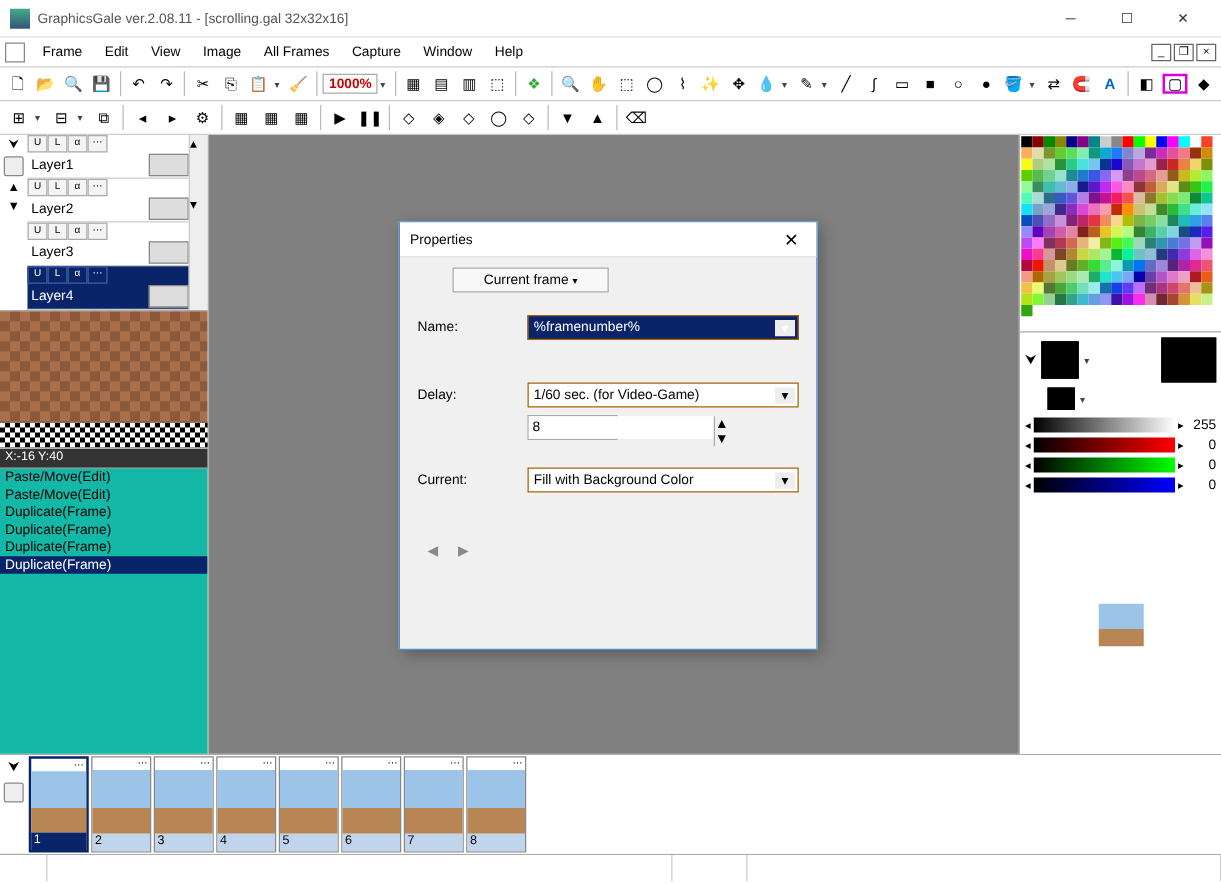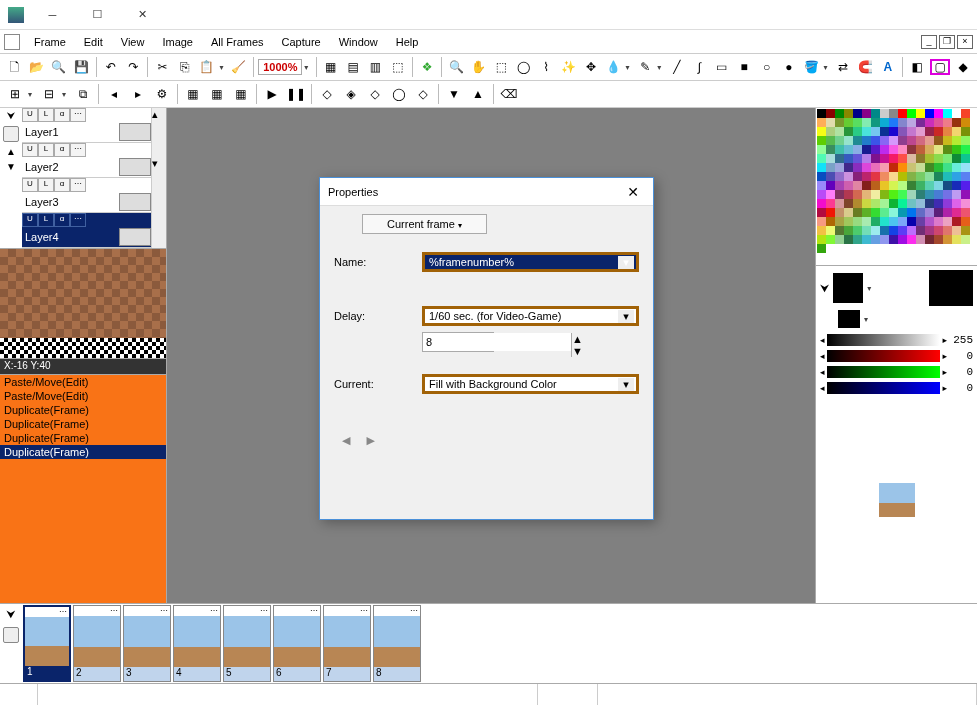--- a/index.html
+++ b/index.html
@@ -40,36 +40,36 @@
 .layer-row { display: flex; align-items: center; height: 20px; }
 .layer-row .nm { flex: 1; padding-left: 3px; }
 .layer-row .thumb { width: 32px; height: 18px; background: #ddd; border: 1px solid #888; }
 .layer.sel { background: #0a246a; color: #fff; }
 .layer.sel .layer-btns span { background: #0a246a; color: #fff; border-color: #4060a0; }
 .layer-scroll { width: 15px; background: #eee; border-left: 1px solid #ccc; }
 
 .preview { height: 110px; background: repeating-conic-gradient(#8b5a3c 0 25%, #a86f4a 0 50%) 0 0/16px 16px; border-bottom: 1px solid #aaa; position: relative; }
 .preview-checker { position: absolute; bottom: 0; left: 0; right: 0; height: 20px; background: repeating-conic-gradient(#000 0 25%, #fff 0 50%) 0 0/8px 8px; }
 .coord { height: 16px; background: #333; color: #fff; padding: 1px 4px; font-size: 10px; border-bottom: 1px solid #aaa; }
-.history { flex: 1; background: #f97316; overflow: hidden; }
+.history { flex: 1; background: #14b8a6; overflow: hidden; }
 .history div { padding: 1px 4px; }
 .history .sel { background: #0a246a; color: #fff; }
 
 .canvas { flex: 1; background: #808080; position: relative; }
 
 .rightcol { width: 162px; display: flex; flex-direction: column; border-left: 1px solid #aaa; }
 .palette { height: 158px; display: flex; flex-wrap: wrap; align-content: flex-start; border-bottom: 1px solid #aaa; padding: 1px; }
 .palette div { width: 9px; height: 9px; }
 .swatchrow { display: flex; align-items: center; padding: 4px; gap: 4px; }
 .swatch { width: 30px; height: 30px; border: 1px solid #000; }
 .swatch.big { width: 44px; height: 36px; background: #000; position: relative; }
 .gradbar { display: flex; align-items: center; padding: 2px 4px; gap: 2px; }
 .gradbar .grad { flex: 1; height: 12px; background: linear-gradient(to right, #000, #fff); }
 .gradbar .tri { font-size: 9px; }
-.gradbar .val { width: 24px; text-align: right; font-family: Liberation Mono, monospace; }
+.gradbar .val { width: 24px; text-align: right; }
 .rgbgrads .grad.r { background: linear-gradient(to right, #000, #f00); }
 .rgbgrads .grad.g { background: linear-gradient(to right, #000, #0f0); }
 .rgbgrads .grad.b { background: linear-gradient(to right, #000, #00f); }
 .tabs { display: flex; padding: 2px 4px; gap: 2px; }
 .tabs span { border: 1px solid #888; padding: 1px 6px; }
 .tabs .act { background: #eee; }
 .thumbview { flex: 1; background: #fff; display: flex; align-items: center; justify-content: center; }
 .thumbview .t { width: 36px; height: 34px; background: linear-gradient(#9bc4e8 60%, #b88654 60%); }
 
 
@@ -91,40 +91,41 @@
 
 
 .dialog { position: absolute; left: 319px; top: 177px; width: 335px; height: 343px; background: #f0f0f0; border: 1px solid #4a90d9; box-shadow: 3px 3px 12px rgba(0,0,0,0.3); }
 .dlg-title { height: 28px; display: flex; align-items: center; padding: 0 8px; background: #fff; border-bottom: 1px solid #ddd; }
 .dlg-title .t { flex: 1; }
 .dlg-title .x { font-size: 14px; padding: 2px 6px; }
 .dlg-body { padding: 8px 14px; }
 .dlg-tab { border: 1px solid #aaa; padding: 3px 24px; margin-left: 28px; display: inline-block; background: #f8f8f8; }
 .dlg-row { display: flex; align-items: center; margin-top: 18px; }
 .dlg-row .lbl { width: 88px; }
-.dlg-combo { flex: 1; border: 3px solid #a16207; height: 20px; display: flex; align-items: center; padding: 0 4px; background: #fff; position: relative; }
+.dlg-combo { flex: 1; border: 1px solid #a16207; height: 20px; display: flex; align-items: center; padding: 0 4px; background: #fff; position: relative; }
 .dlg-combo .dd { position: absolute; right: 2px; width: 16px; text-align: center; background: #eee; }
 .dlg-combo.sel { background: #0a246a; color: #fff; }
 .dlg-chk { width: 13px; height: 13px; border: 1px solid #888; margin-right: 6px; }
 .dlg-spin { width: 72px; border: 1px solid #aaa; height: 20px; display: flex; }
 .dlg-spin input { flex: 1; border: 0; padding: 0 3px; }
 .dlg-spin .sb { width: 14px; display: flex; flex-direction: column; font-size: 6px; }
 .dlg-spin .sb span { flex: 1; text-align: center; border-left: 1px solid #aaa; }
 .dlg-nav { display: flex; gap: 16px; margin-top: 40px; padding-left: 8px; color: #888; font-size: 14px; }
 .dlg-btns { display: flex; gap: 12px; justify-content: flex-end; margin-top: -20px; }
 .dlg-btns button { width: 76px; height: 24px; border: 1px solid #888; background: #f4f4f4; }
 
 
 .ico { font-size: 12px; line-height: 1; }
 </style>
 </head>
 <body>
 
 <div class="titlebar">
   <div class="icon"></div>
+  <div class="title">GraphicsGale ver.2.08.11 - [scrolling.gal 32x32x16]</div>
   <div class="winbtn">─</div>
   <div class="winbtn">☐</div>
   <div class="winbtn">✕</div>
 </div>
 
 <div class="menubar">
   <div class="sq"></div>
   <div class="mi">Frame</div>
   <div class="mi">Edit</div>
   <div class="mi">View</div>

